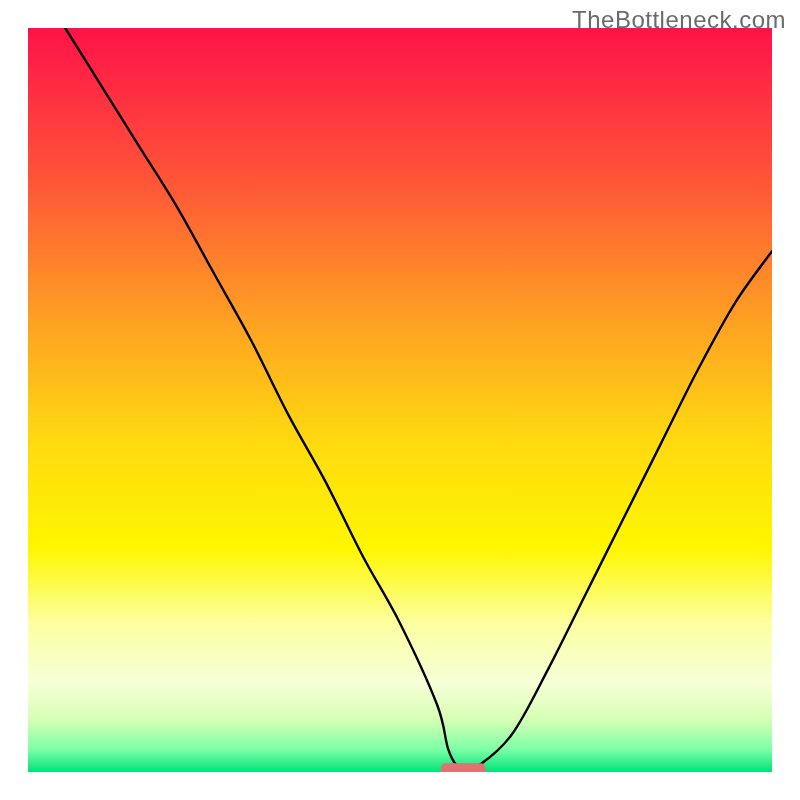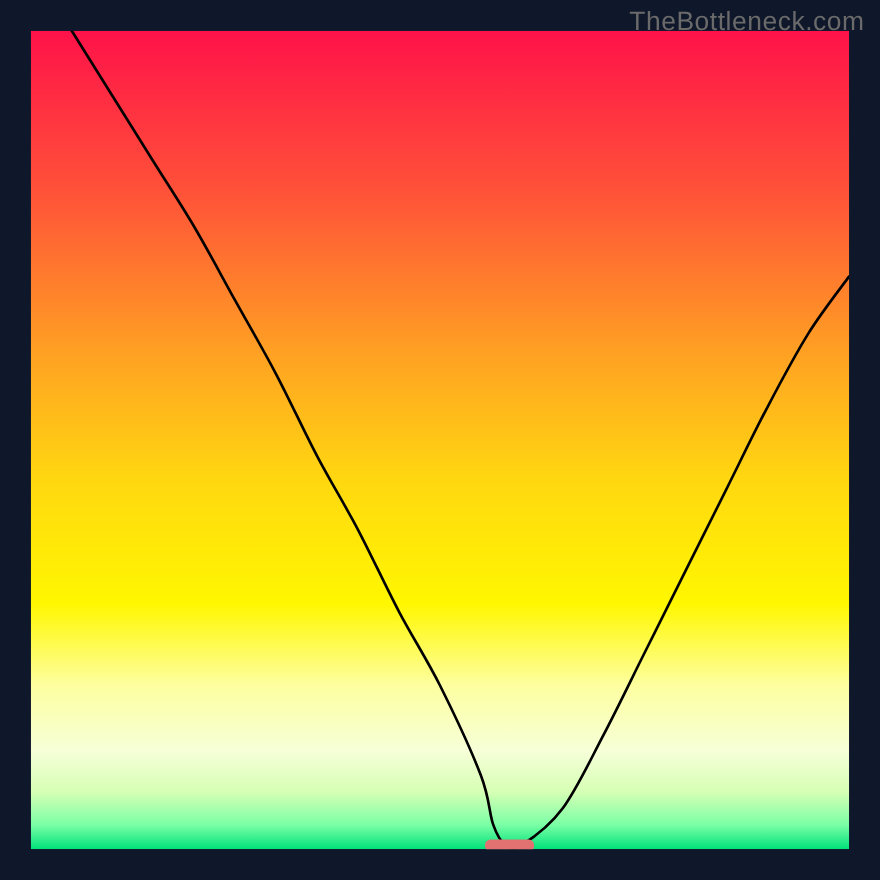--- a/index.html
+++ b/index.html
@@ -8,21 +8,21 @@
     width: 800px;
     height: 800px;
     background: #000000;
     font-family: Arial, Helvetica, sans-serif;
     overflow: hidden;
   }
   .frame {
     position: relative;
     width: 800px;
     height: 800px;
-    background: #0f172a;
+    background: #ffffff;
   }
   .plot-area {
     position: absolute;
     left: 28px;
     top: 28px;
     width: 744px;
     height: 744px;
   }
   .plot-svg {
     display: block;

